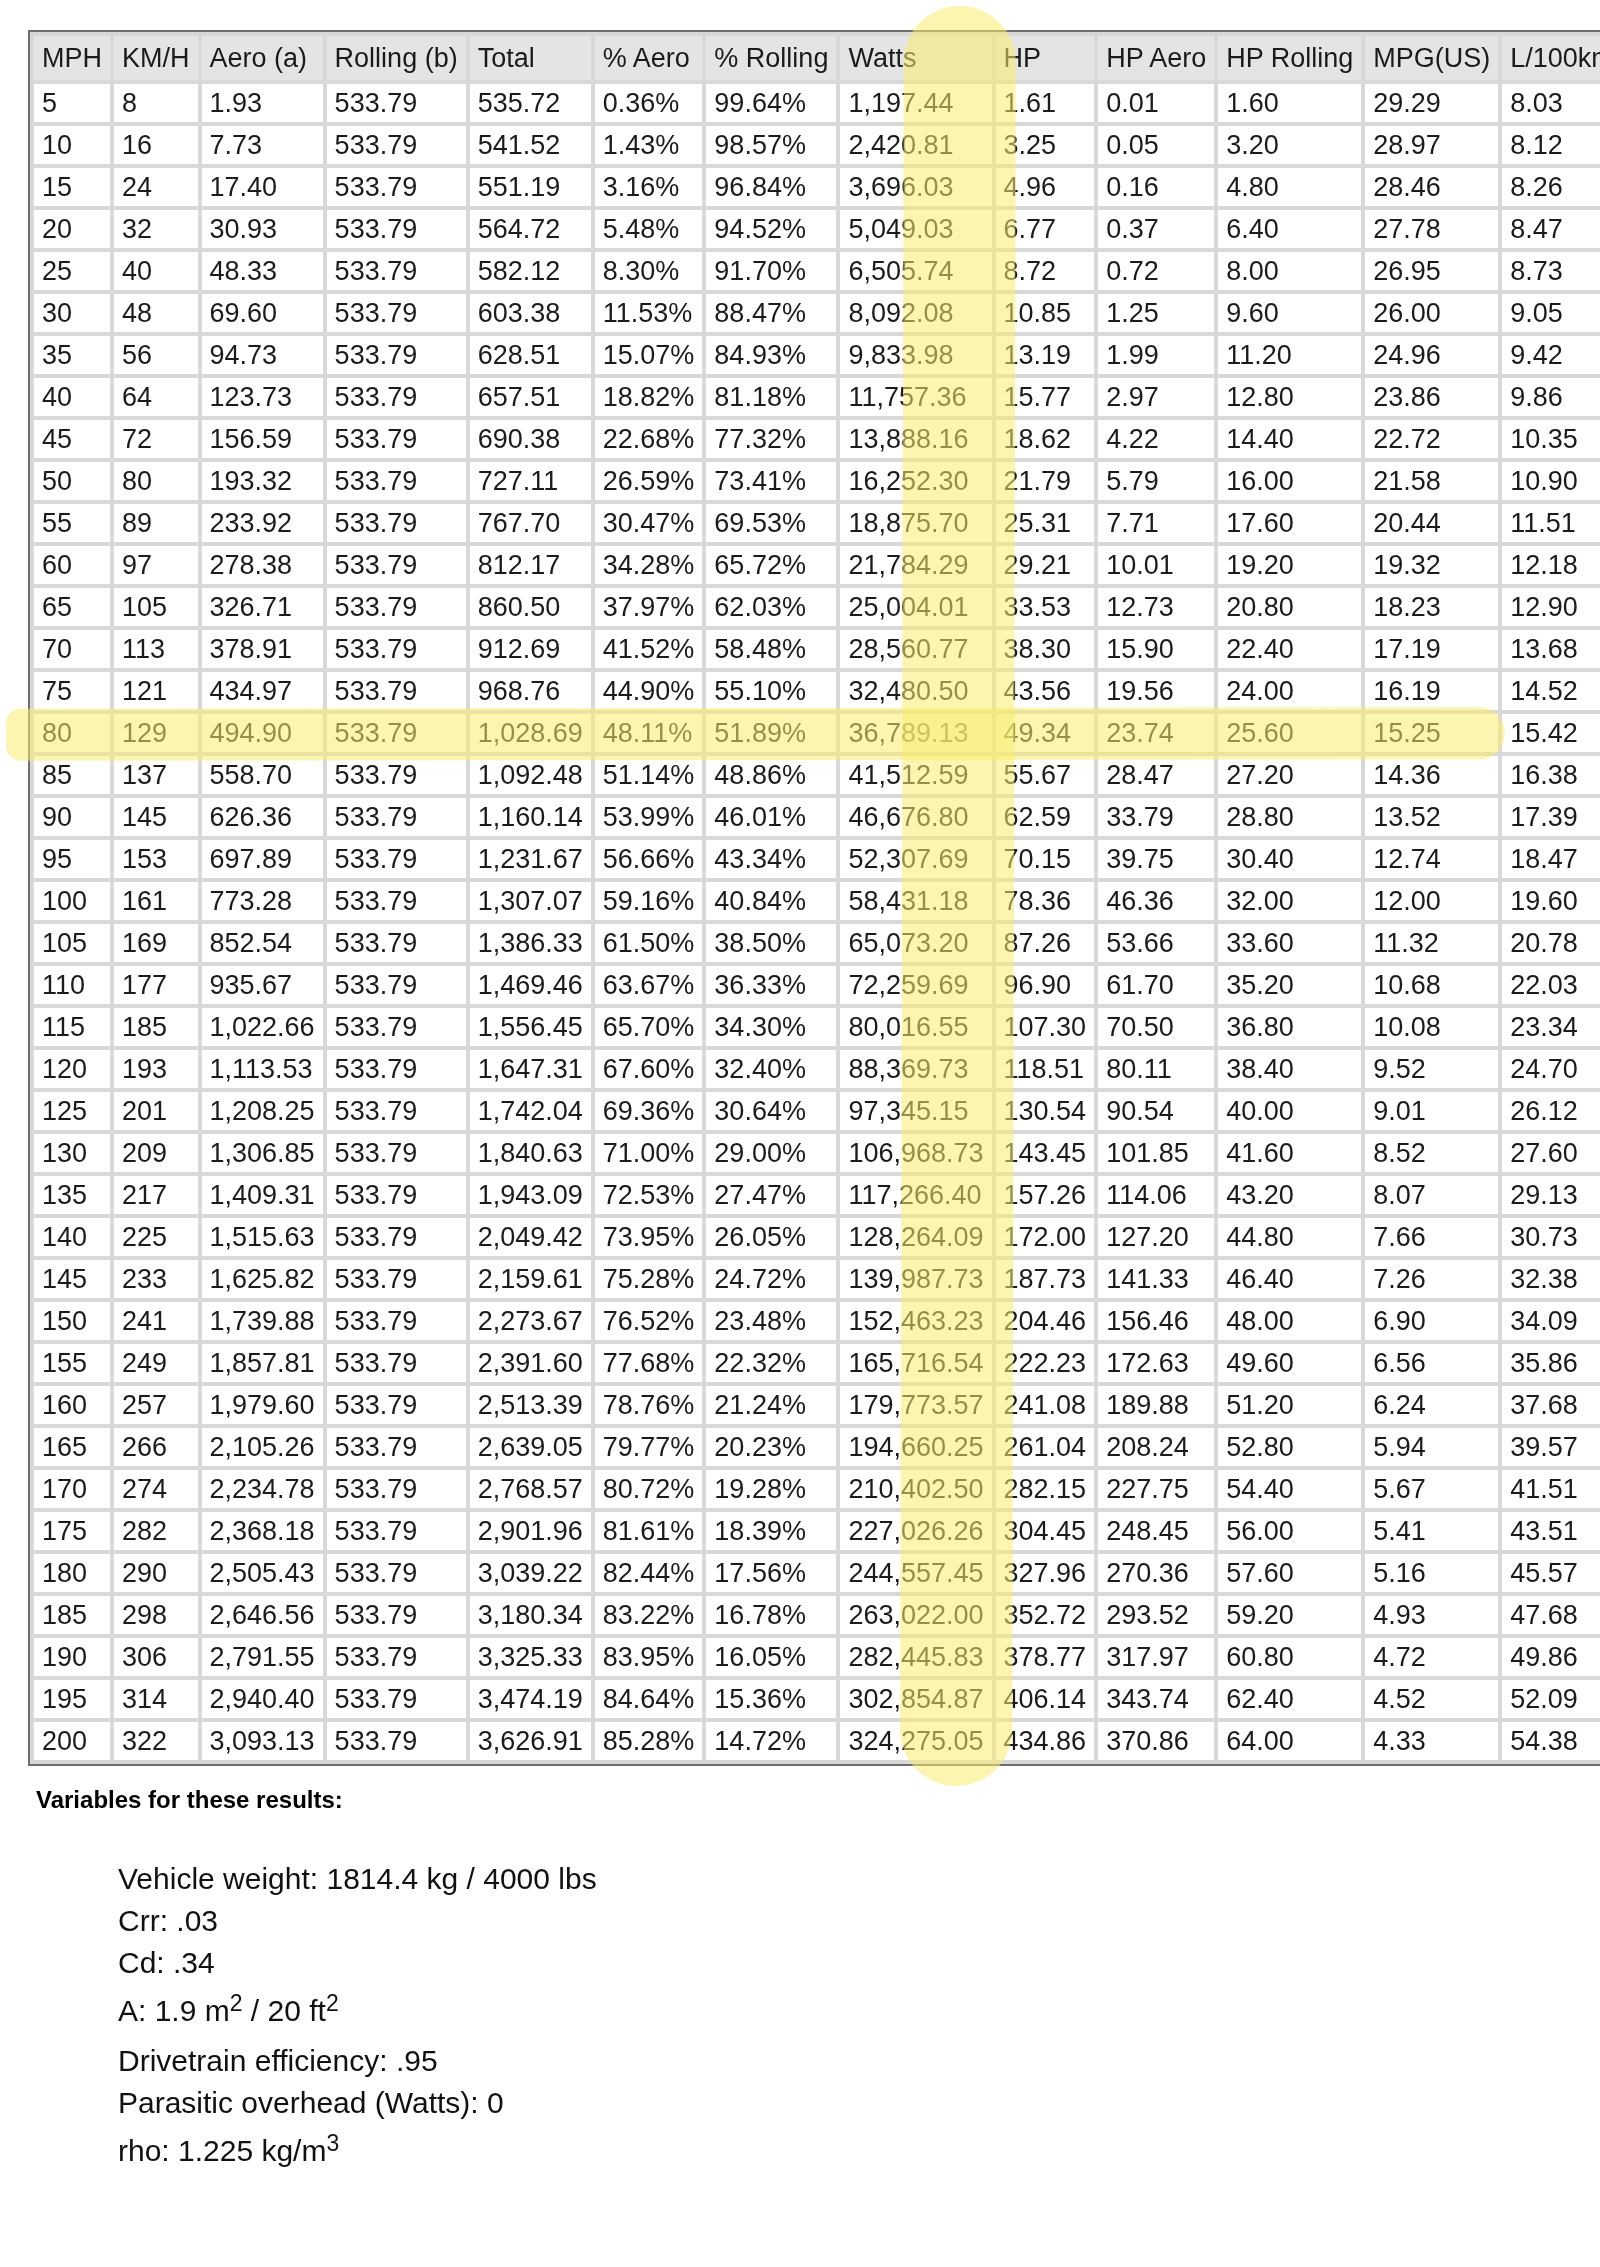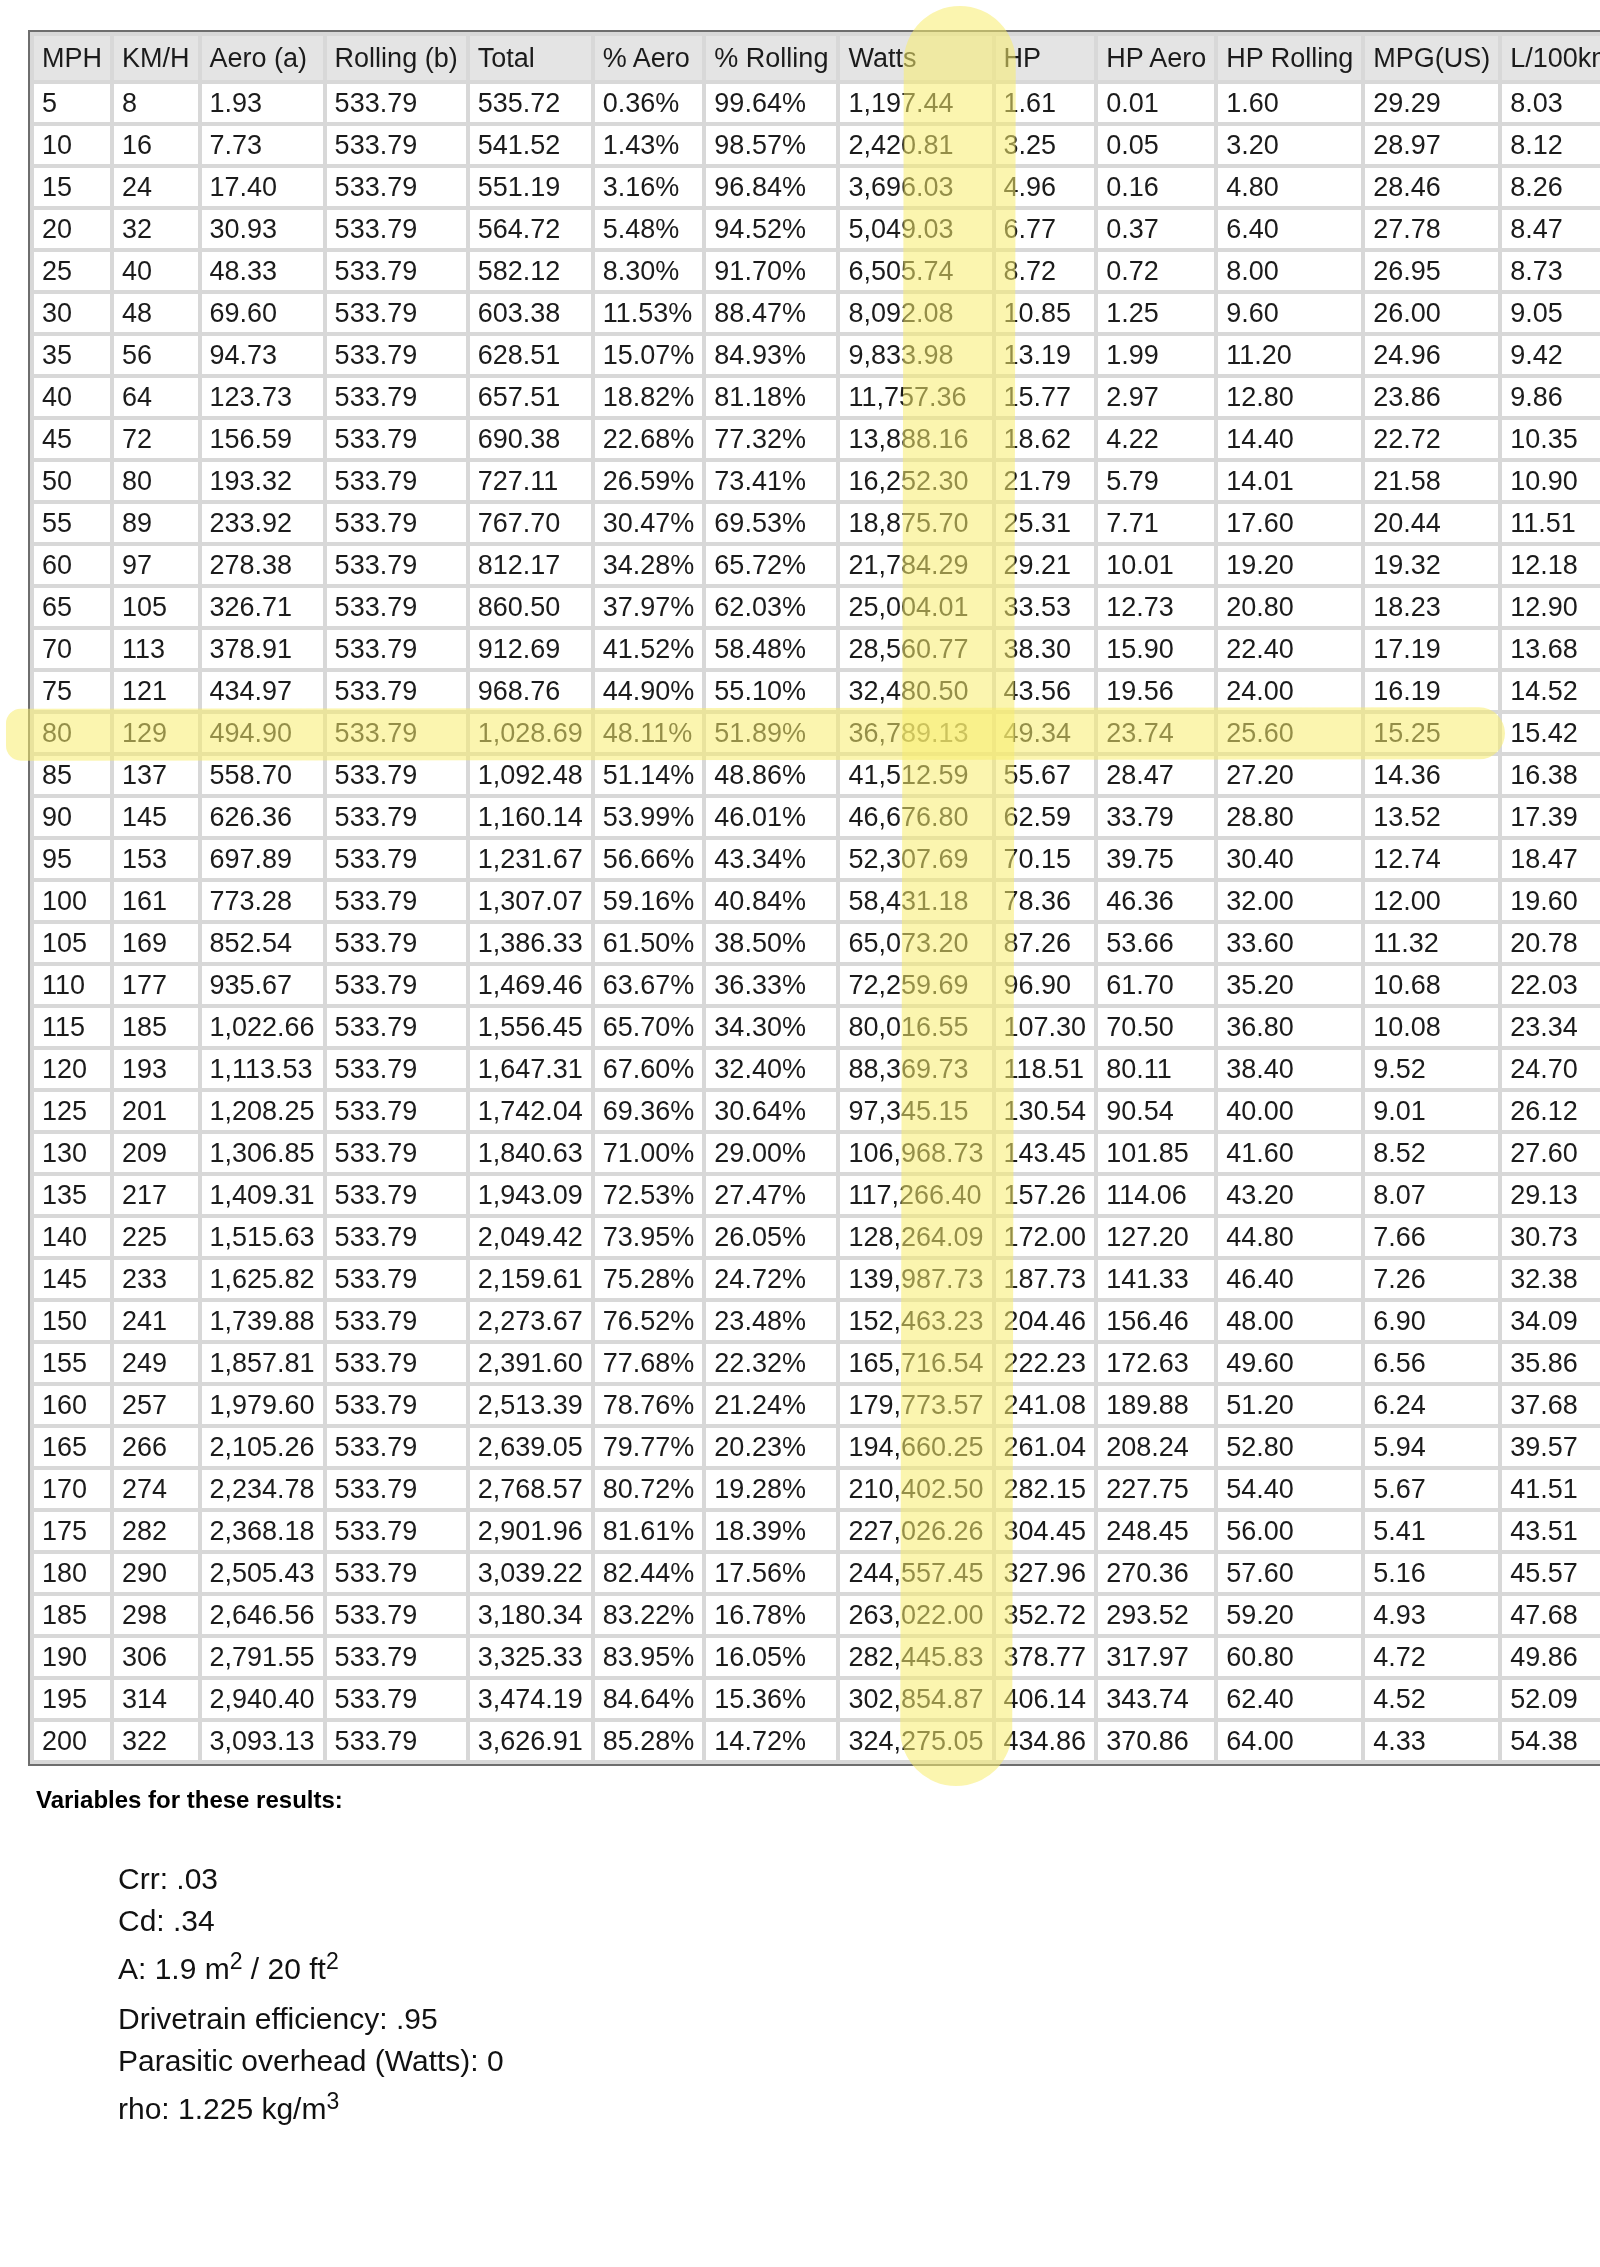--- a/index.html
+++ b/index.html
@@ -203,21 +203,21 @@
           <td>50</td>
           <td>80</td>
           <td>193.32</td>
           <td>533.79</td>
           <td>727.11</td>
           <td>26.59%</td>
           <td>73.41%</td>
           <td>16,252.30</td>
           <td>21.79</td>
           <td>5.79</td>
-          <td>14.01</td>
+          <td>16.00</td>
           <td>21.58</td>
           <td>10.90</td>
         </tr>
         <tr>
           <td>55</td>
           <td>89</td>
           <td>233.92</td>
           <td>533.79</td>
           <td>767.70</td>
           <td>30.47%</td>
@@ -665,20 +665,21 @@
           <td>54.38</td>
         </tr>
       </tbody>
   </table>
 
   <div class="hl hl-col" style="background: rgba(247, 236, 110, 0.55);"></div>
   <div class="hl hl-row" style="background: rgba(247, 236, 110, 0.55);"></div>
 
   <div class="vars-heading">Variables for these results:</div>
   <ul class="vars-list">
+      <li><span>Vehicle weight: 1814.4 kg / 4000 lbs</span></li>
       <li><span>Crr: .03</span></li>
       <li><span>Cd: .34</span></li>
       <li class="has-sup"><span>A: 1.9 m</span><span class="sup">2</span><span> / 20 ft</span><span class="sup">2</span></li>
       <li><span>Drivetrain efficiency: .95</span></li>
       <li><span>Parasitic overhead (Watts): 0</span></li>
       <li class="has-sup"><span>rho: 1.225 kg/m</span><span class="sup">3</span></li>
     </ul>
 
 </div>
 

